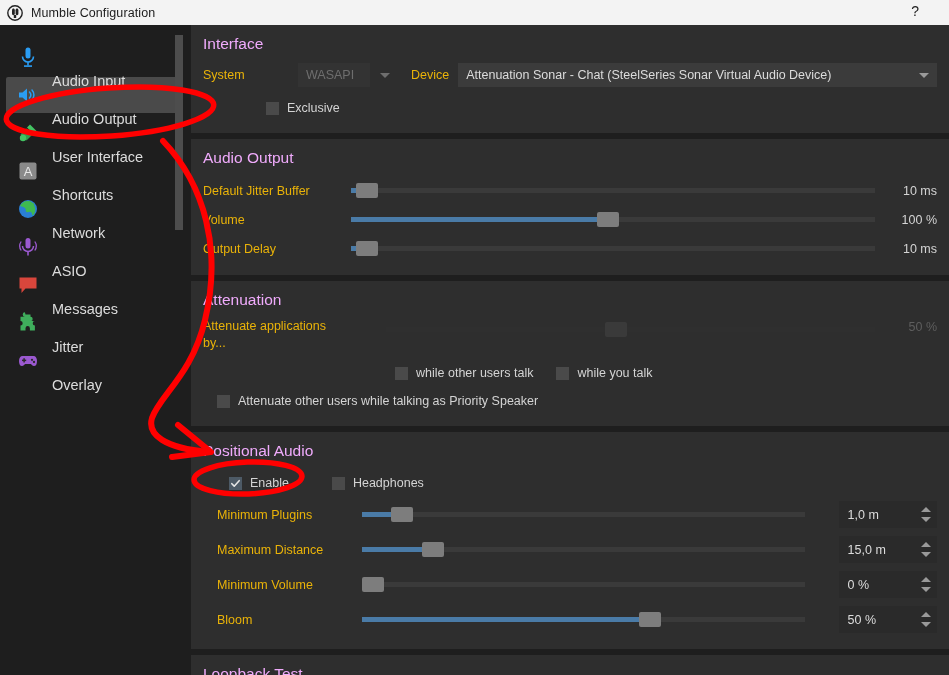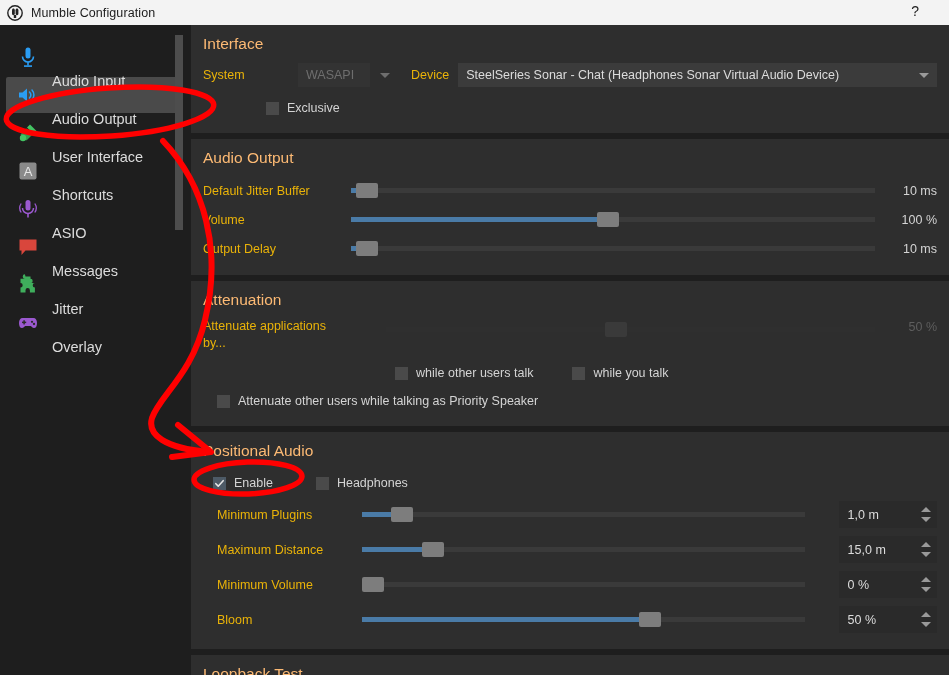--- a/index.html
+++ b/index.html
@@ -56,21 +56,21 @@
   }
 
   
   .content {
     position: absolute; left: 191px; top: 0; width: 758px; height: 650px;
     background: #1e1e1e; overflow: hidden;
   }
   .panel { background: #2e2e2e; padding: 10px 12px 12px 12px; }
   .panel + .panel { margin-top: 6px; }
   .section-title {
-    font-size: 15.5px; color: #fdba74; margin-bottom: 9px; font-weight: normal;
+    font-size: 15.5px; color: #f0abfc; margin-bottom: 9px; font-weight: normal;
   }
 
   .row { display: flex; align-items: center; min-height: 26px; }
   .lbl { font-size: 12.5px; color: #eab308; }
 
   
   .combo {
     background: #3b3b3b; border: none; height: 24px;
     display: flex; align-items: center; padding: 0 8px;
     font-size: 12.5px; color: #dcdcdc; cursor: pointer; position: relative;
@@ -174,20 +174,28 @@
       </div>
 
       <div class="nav-item">
         <svg class="nav-icon" viewBox="0 0 24 24">
           <rect x="3.5" y="3.5" width="17" height="17" rx="2" fill="#8a8a8a"></rect>
           <text x="12" y="17" font-family="Liberation Sans, sans-serif" font-size="13" fill="#e8e8e8" text-anchor="middle">A</text>
         </svg>
         <span class="nav-label">Shortcuts</span>
       </div>
 
+      <div class="nav-item">
+        <svg class="nav-icon" viewBox="0 0 24 24">
+          <circle cx="12" cy="12" r="9" fill="#2a7fd4"></circle>
+          <path d="M4 9c2 1 3.5.5 5 2s0 3 1.5 4 3-1 4.5 0 .5 3 2 3.5c1.4-1.6 2.2-3.7 2.2-5.8C19.2 7.3 15.6 4 11.5 4 8.3 4 5.5 6 4 9z" fill="#3fb950"></path>
+          <path d="M13 4.3c1.2 1 1.5 2.4 2.6 2.7 1 .3 1.6-.4 2.4.2" fill="none" stroke="#3fb950" stroke-width="1.6"></path>
+        </svg>
+        <span class="nav-label">Network</span>
+      </div>
 
       <div class="nav-item">
         <svg class="nav-icon" viewBox="0 0 24 24">
           <rect x="9.5" y="3" width="5" height="10.5" rx="2.5" fill="#9b59d0"></rect>
           <path d="M6.5 11a5.5 5.5 0 0 0 11 0" fill="none" stroke="#9b59d0" stroke-width="1.5"></path>
           <rect x="11.2" y="16.5" width="1.6" height="4" fill="#9b59d0"></rect>
           <path d="M5.2 6.5a8 8 0 0 0 0 9" fill="none" stroke="#9b59d0" stroke-width="1.3"></path>
           <path d="M18.8 6.5a8 8 0 0 1 0 9" fill="none" stroke="#9b59d0" stroke-width="1.3"></path>
         </svg>
         <span class="nav-label">ASIO</span>
@@ -229,21 +237,21 @@
         <div class="row" style="margin-bottom:7px;">
           <span class="lbl" style="width:95px;">System</span>
           <div class="combo disabled" style="width:72px;gap:16px;">
             <span>WASAPI</span>
             <span class="caret">
                 <span class="caret-tri"></span>
               </span>
           </div>
           <span class="lbl" style="margin-left:41px;">Device</span>
           <div class="combo" style="flex:1; margin-left:9px;">
-            <span>SteelSeries Sonar - Chat (Headphones Sonar Virtual Audio Device)</span>
+            <span>Attenuation Sonar - Chat (SteelSeries Sonar Virtual Audio Device)</span>
             <span class="caret">
                 <span class="caret-tri"></span>
               </span>
           </div>
         </div>
         <div class="row">
           <div class="cb" style="margin-left:63px;">
             <span class="cb-box"></span>
             <span class="cb-label">Exclusive</span>
           </div>
@@ -297,39 +305,39 @@
             <div class="sl-knob" style="left:47%"></div>
           </div>
           <span class="val dim" style="width:62px; margin-top:2px;">50 %</span>
         </div>
 
         <div class="row" style="height:30px;">
           <div class="cb" style="margin-left:192px;">
             <span class="cb-box"></span>
             <span class="cb-label">while other users talk</span>
           </div>
-          <div class="cb" style="margin-left:39px;">
+          <div class="cb" style="margin-left:23px;">
             <span class="cb-box"></span>
             <span class="cb-label">while you talk</span>
           </div>
         </div>
 
         <div class="row" style="height:26px;">
           <div class="cb" style="margin-left:14px;">
             <span class="cb-box"></span>
             <span class="cb-label">Attenuate other users while talking as Priority Speaker</span>
           </div>
         </div>
       </div>
 
       <div class="panel">
         <div class="section-title">Positional Audio</div>
 
         <div class="row" style="height:28px;">
-          <div class="cb" style="margin-left:10px;">
+          <div class="cb" style="margin-left:26px;">
             <span class="cb-box checked">
               <svg viewBox="0 0 12 12" width="11" height="11">
                 <path d="M2 6.2l2.6 2.7L10 2.9" fill="none" stroke="#e6e6e6" stroke-width="1.7" stroke-linecap="round" stroke-linejoin="round"></path>
               </svg>
             </span>
             <span class="cb-label">Enable</span>
           </div>
           <div class="cb" style="margin-left:43px;">
             <span class="cb-box"></span>
             <span class="cb-label">Headphones</span>

